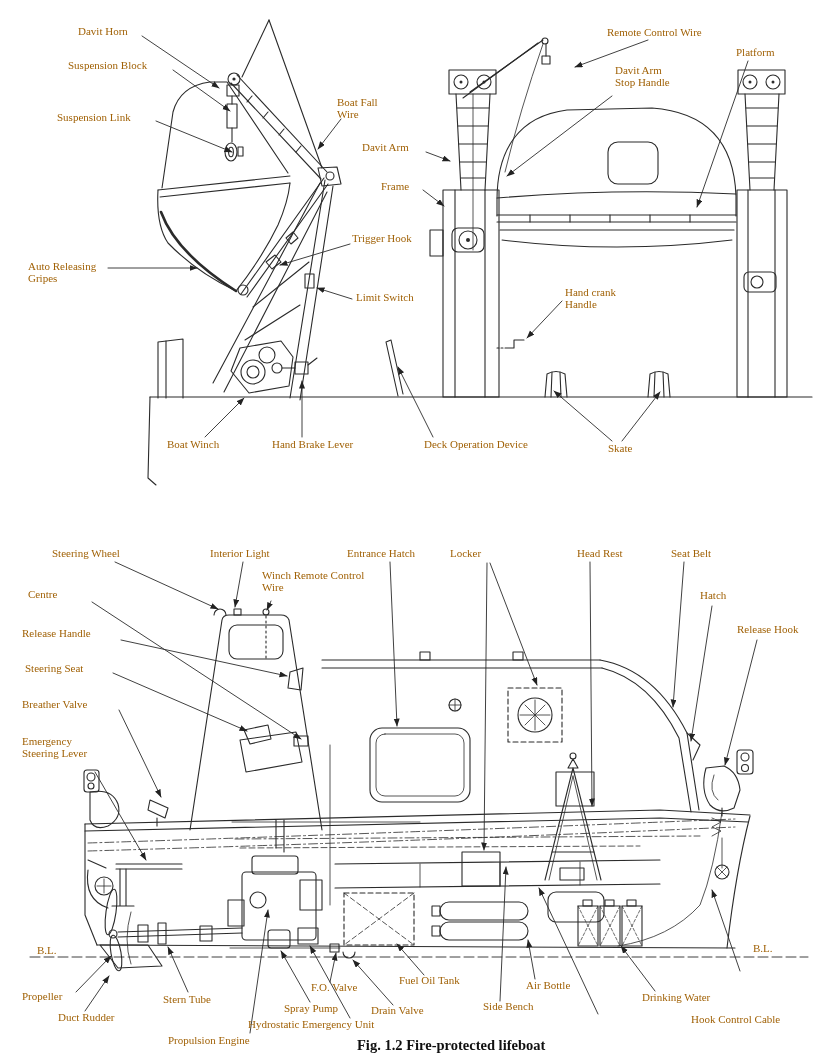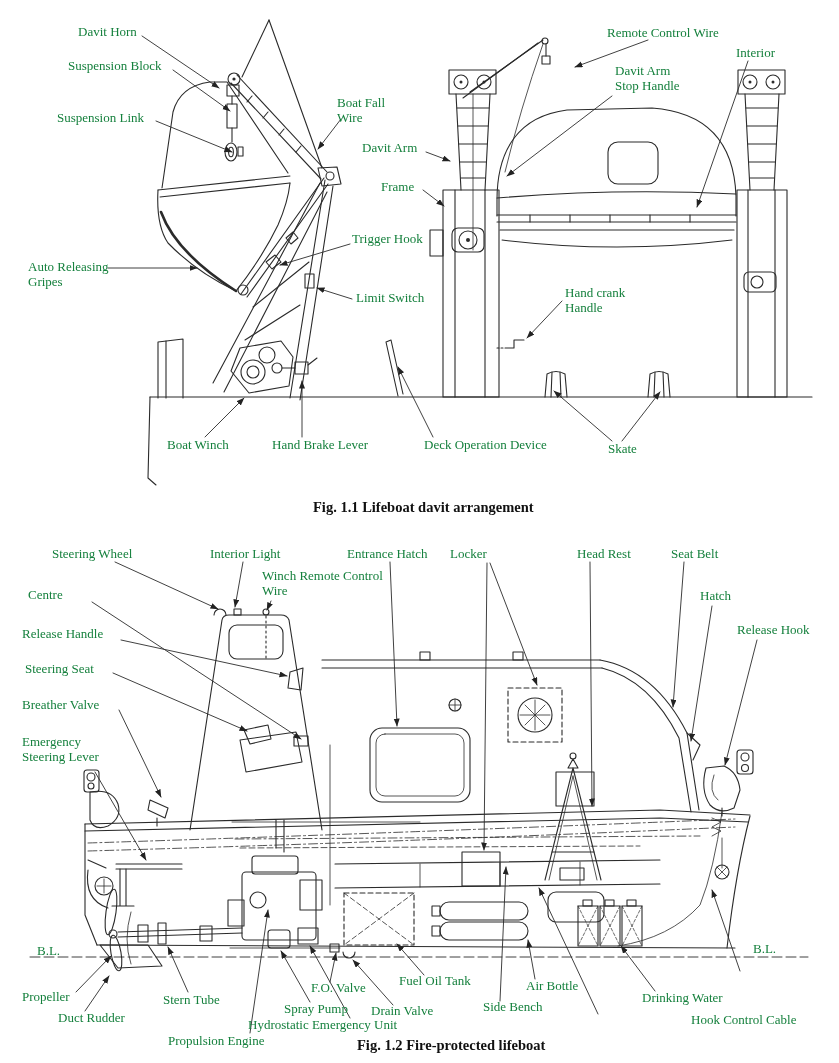--- a/index.html
+++ b/index.html
@@ -6,23 +6,23 @@
   #page{
     position:relative;
     width:839px;height:1063px;
     background:#ffffff;
     font-family:"Liberation Serif","DejaVu Serif",serif;
     overflow:hidden;
   }
   svg.art{position:absolute;left:0;top:0;}
   .lbl{
     position:absolute;
-    font-size:13px;
+    font-size:11px;
     line-height:1.12;
-    color:#15803d;
+    color:#a16207;
     white-space:pre-line;
   }
   .cap{
     position:absolute;
     font-size:14.5px;
     font-weight:bold;
     color:#101010;
     white-space:nowrap;
   }
 </style>
@@ -340,28 +340,27 @@
 Wire</div>
 <div class="lbl" style="left:362px;top:141px">Davit Arm</div>
 <div class="lbl" style="left:381px;top:180px">Frame</div>
 <div class="lbl" style="left:352px;top:232px">Trigger Hook</div>
 <div class="lbl" style="left:28px;top:260px">Auto Releasing
 Gripes</div>
 <div class="lbl" style="left:356px;top:291px">Limit Switch</div>
 <div class="lbl" style="left:167px;top:438px">Boat Winch</div>
 <div class="lbl" style="left:272px;top:438px">Hand Brake Lever</div>
 <div class="lbl" style="left:607px;top:26px">Remote Control Wire</div>
-<div class="lbl" style="left:736px;top:46px">Interior</div>
+<div class="lbl" style="left:736px;top:46px">Platform</div>
 <div class="lbl" style="left:615px;top:64px">Davit Arm
 Stop Handle</div>
 <div class="lbl" style="left:565px;top:286px">Hand crank
 Handle</div>
 <div class="lbl" style="left:424px;top:438px">Deck Operation Device</div>
 <div class="lbl" style="left:608px;top:442px">Skate</div>
-<div class="cap" style="left:313px;top:499px">Fig. 1.1 Lifeboat davit arrangement</div>
 
 <div class="lbl" style="left:52px;top:547px">Steering Wheel</div>
 <div class="lbl" style="left:210px;top:547px">Interior Light</div>
 <div class="lbl" style="left:347px;top:547px">Entrance Hatch</div>
 <div class="lbl" style="left:450px;top:547px">Locker</div>
 <div class="lbl" style="left:577px;top:547px">Head Rest</div>
 <div class="lbl" style="left:671px;top:547px">Seat Belt</div>
 <div class="lbl" style="left:262px;top:569px">Winch Remote Control
 Wire</div>
 <div class="lbl" style="left:28px;top:588px">Centre</div>

